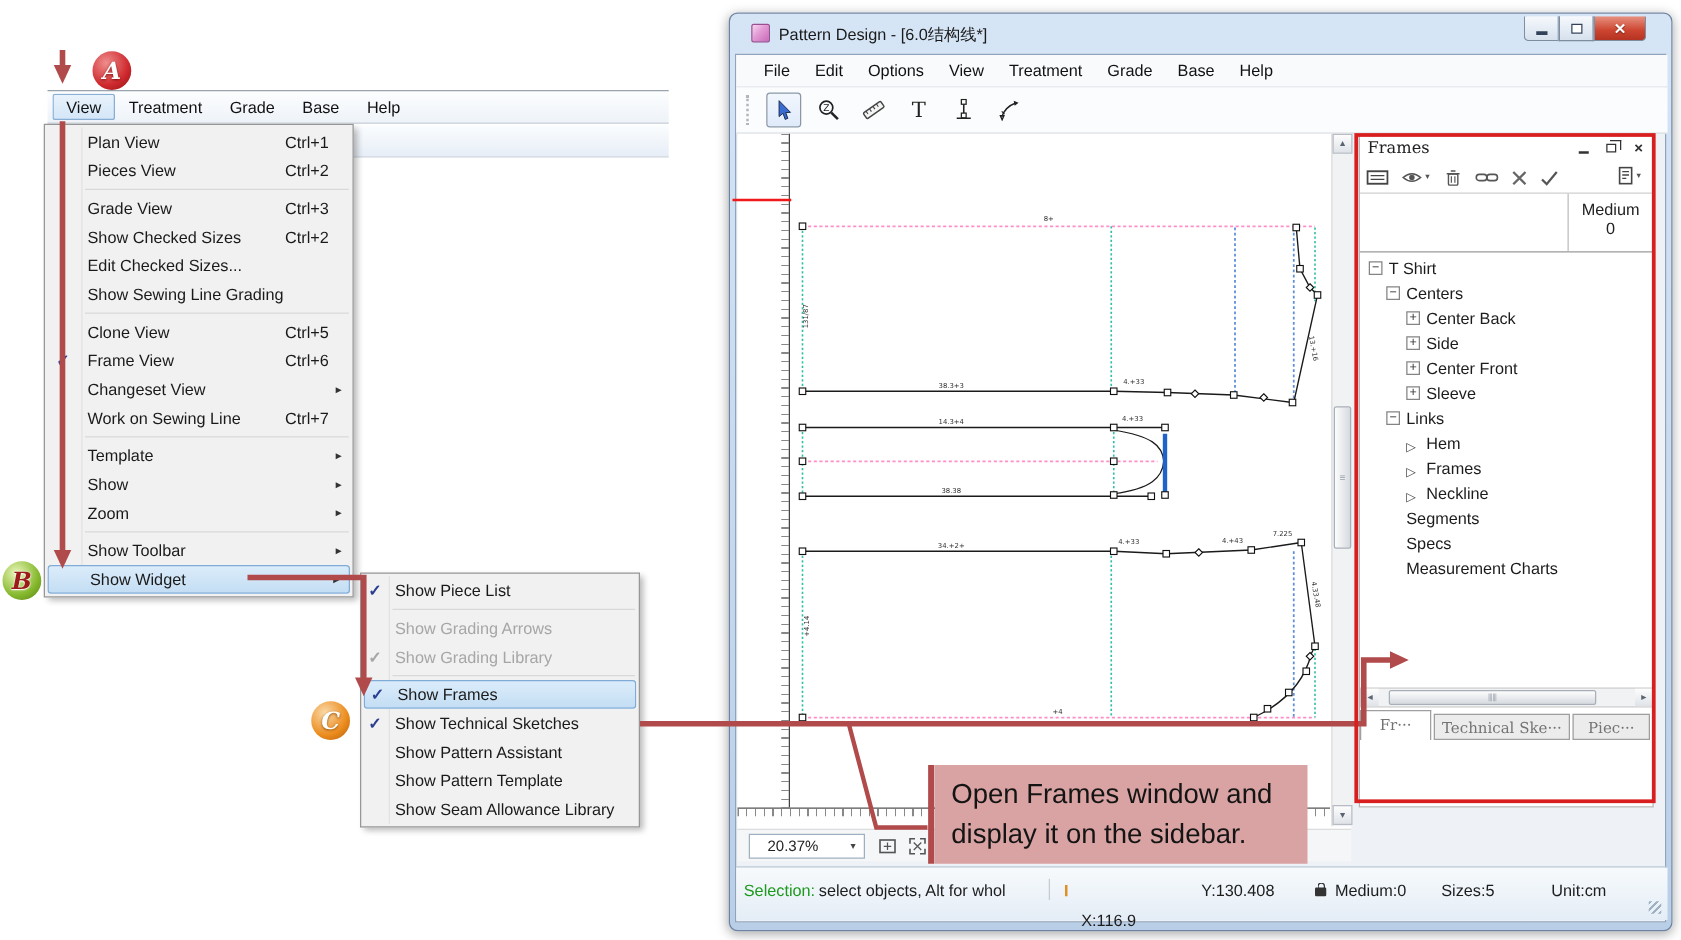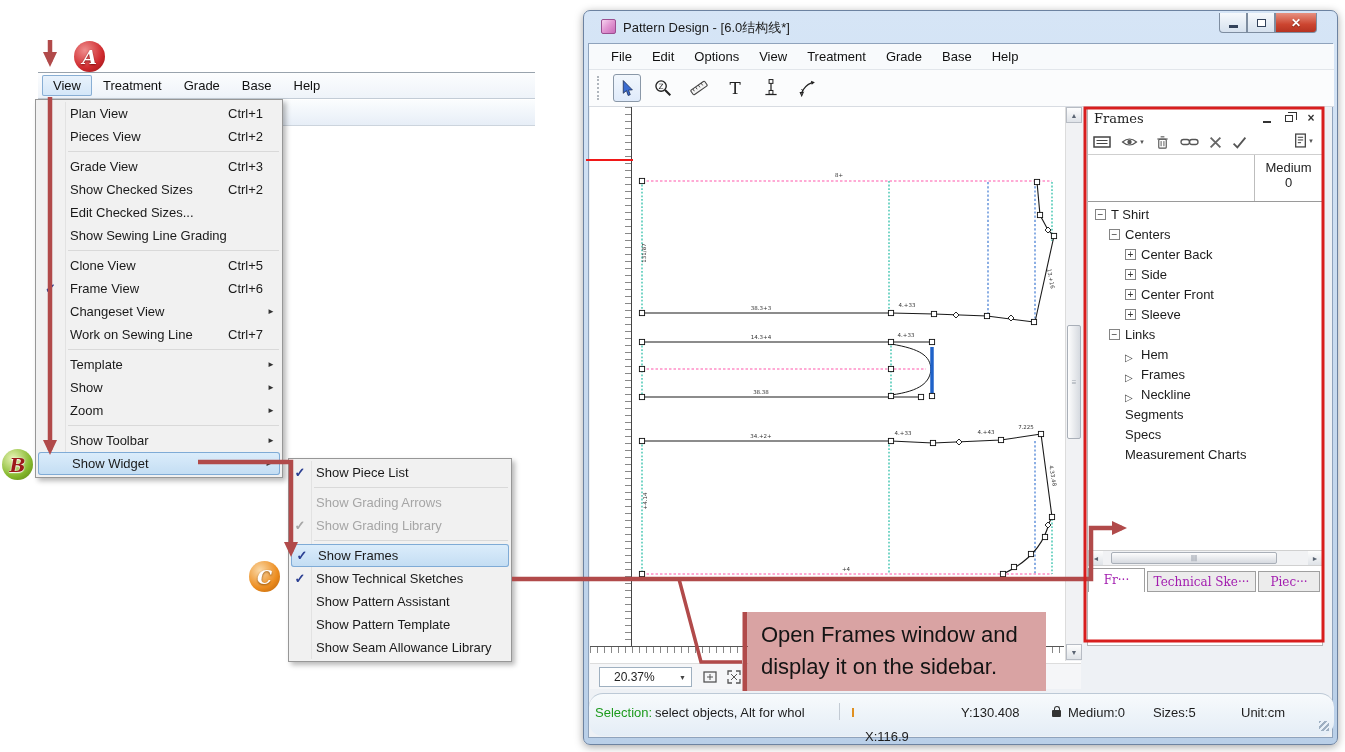--- a/index.html
+++ b/index.html
@@ -122,28 +122,28 @@
   .tree-row[data-icon="minus"] .ticon::before,.tree-row[data-icon="plus"] .ticon::before{
     position:absolute;left:0;top:-1px;width:9px;text-align:center;font-size:10px;line-height:11px;color:#333;}
   .tree-row[data-icon="minus"] .ticon::before{content:'−';}
   .tree-row[data-icon="plus"] .ticon::before{content:'+';}
   .tree-row[data-icon="tri"] .ticon::before{content:'▷';font-size:10px;line-height:11px;color:#444;}
   .tree-row[data-icon="none"] .ticon{visibility:hidden;}
   .fp-hscroll{position:absolute;left:504px;top:539px;width:235px;height:16px;background:#f1f2f4;border:1px solid #d0d0d0;}
   .hthumb{position:absolute;left:22px;top:1px;width:166px;height:12px;background:linear-gradient(#fdfdfd,#d6dae0);
     border:1px solid #a9afb8;border-radius:2px;text-align:center;font-size:8px;color:#9aa1ab;line-height:11px;}
   .fp-tabs{position:absolute;left:504px;top:557px;width:236px;height:24px;display:flex;align-items:flex-end;}
-  .tab{font:12px "DejaVu Serif",serif;color:#a21caf;text-align:center;background:#ececec;border:1px solid #9f9f9f;
+  .tab{font:12px "DejaVu Serif",serif;color:#737373;text-align:center;background:#ececec;border:1px solid #9f9f9f;
     height:21px;line-height:20px;margin-right:2px;overflow:hidden;white-space:nowrap;}
   .fp-tabs .tab:nth-child(1){width:57px;} .fp-tabs .tab:nth-child(2){width:109px;} .fp-tabs .tab:nth-child(3){width:62px;}
   .tab[data-active="true"]{background:#fff;height:24px;line-height:23px;border-bottom:none;}
 
   
   .statusbar{position:absolute;left:5px;top:682px;width:745px;height:43px;
-    background:linear-gradient(#f7fafc,#e4edf6);border-top:1px solid #bcc9d6;font-size:13px;color:#1d1d1d;border-radius:14px;}
+    background:linear-gradient(#f7fafc,#e4edf6);border-top:1px solid #bcc9d6;font-size:13px;color:#1d1d1d;}
   .statusbar span{position:absolute;top:11px;white-space:nowrap;}
   .st-sel-label{left:6px;color:#1d9a1d;}
   .st-sel-text{left:66px;}
   .st-div{left:250px;top:9px;width:1px;height:17px;background:#c3cbd4;position:absolute;}
   .st-amber{position:absolute;left:263px;top:14px;width:2px;height:9px;background:#e09020;}
   .st-x{left:276px;margin-top:24px;} .st-y{left:372px;} .st-med{left:479px;} .st-sizes{left:564px;} .st-unit{left:652px;}
   .lockicon{position:absolute;left:463px;top:16px;width:9px;height:7px;background:#333;border-radius:1px;}
   .lockicon::before{content:'';position:absolute;left:1.5px;top:-4px;width:4px;height:4px;border:1.5px solid #333;border-bottom:none;border-radius:3px 3px 0 0;}
   .grip{position:absolute;right:5px;bottom:5px;width:10px;height:10px;
     background:repeating-linear-gradient(135deg,#9fb0c2 0 2px,transparent 2px 4px);}

